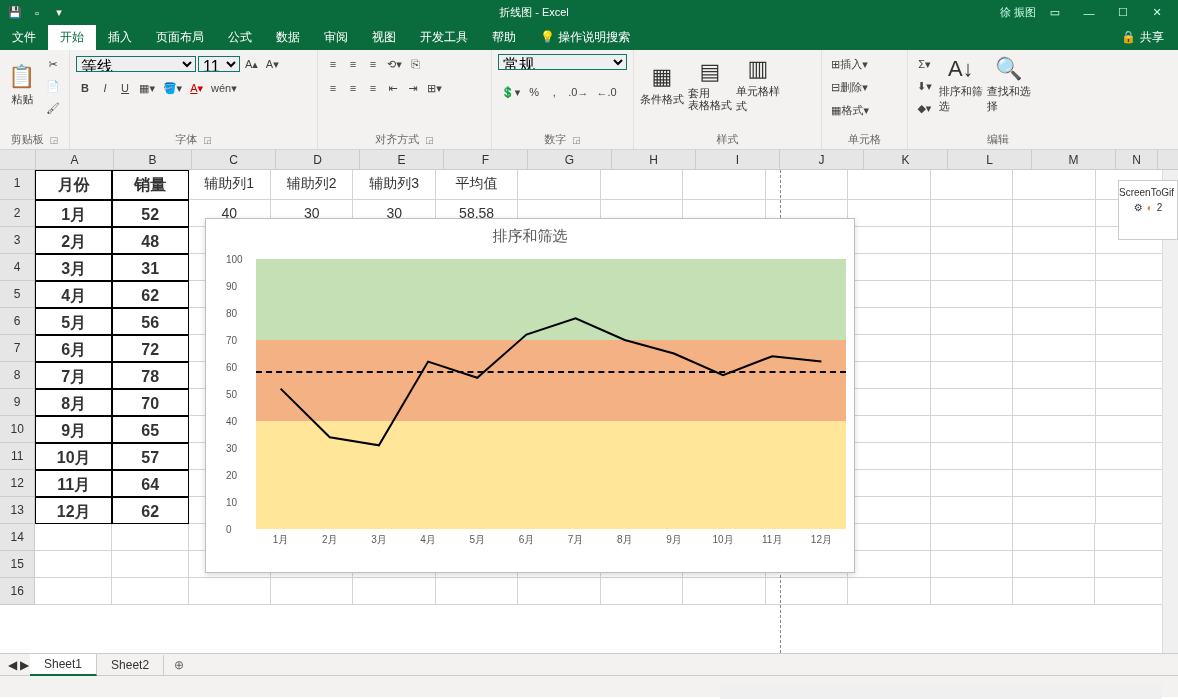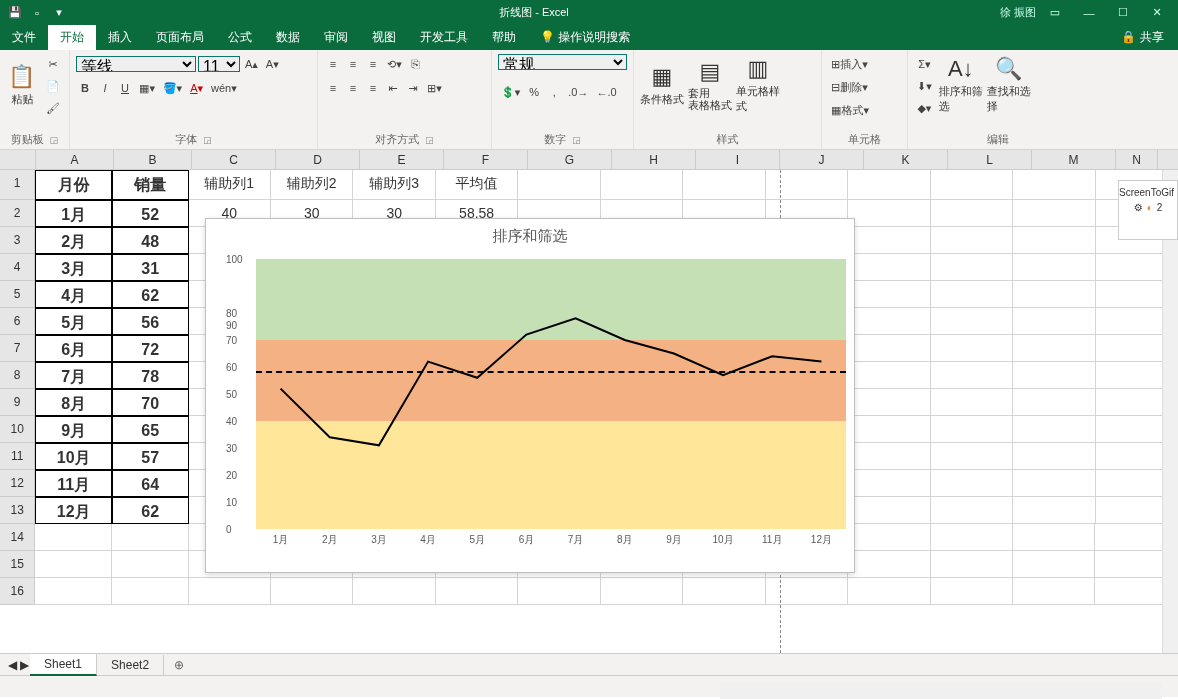--- a/index.html
+++ b/index.html
@@ -543,21 +543,21 @@
         <div class="band green" style="top: 0px; height: 81px;"></div>
         <div class="ytick" style="top: 270px;">0</div>
         <div class="ytick" style="top: 243px;">10</div>
         <div class="ytick" style="top: 216px;">20</div>
         <div class="ytick" style="top: 189px;">30</div>
         <div class="ytick" style="top: 162px;">40</div>
         <div class="ytick" style="top: 135px;">50</div>
         <div class="ytick" style="top: 108px;">60</div>
         <div class="ytick" style="top: 81px;">70</div>
         <div class="ytick" style="top: 54px;">80</div>
-        <div class="ytick" style="top: 27px; margin-top: 39px;">90</div>
+        <div class="ytick" style="top: 27px;">90</div>
         <div class="ytick" style="top: 0px;">100</div>
         <div class="xtick" style="left: 24.5833px;">1月</div>
         <div class="xtick" style="left: 73.75px;">2月</div>
         <div class="xtick" style="left: 122.917px;">3月</div>
         <div class="xtick" style="left: 172.083px;">4月</div>
         <div class="xtick" style="left: 221.25px;">5月</div>
         <div class="xtick" style="left: 270.417px;">6月</div>
         <div class="xtick" style="left: 319.583px;">7月</div>
         <div class="xtick" style="left: 368.75px;">8月</div>
         <div class="xtick" style="left: 417.917px;">9月</div>

